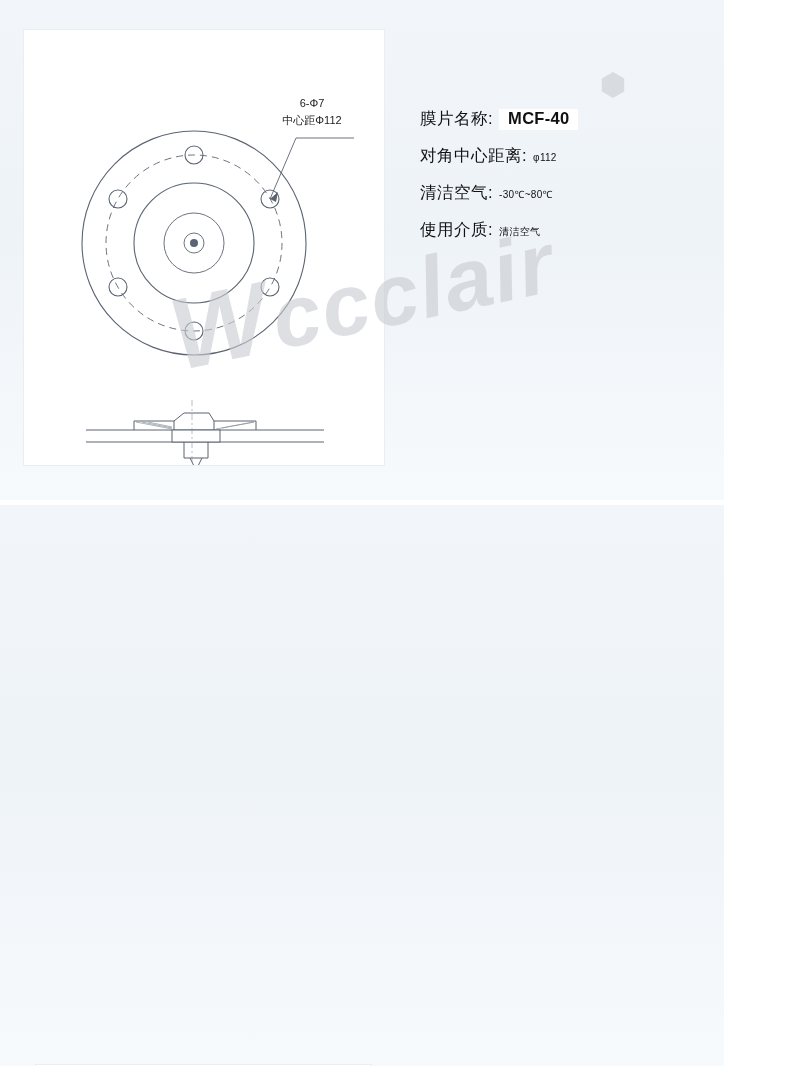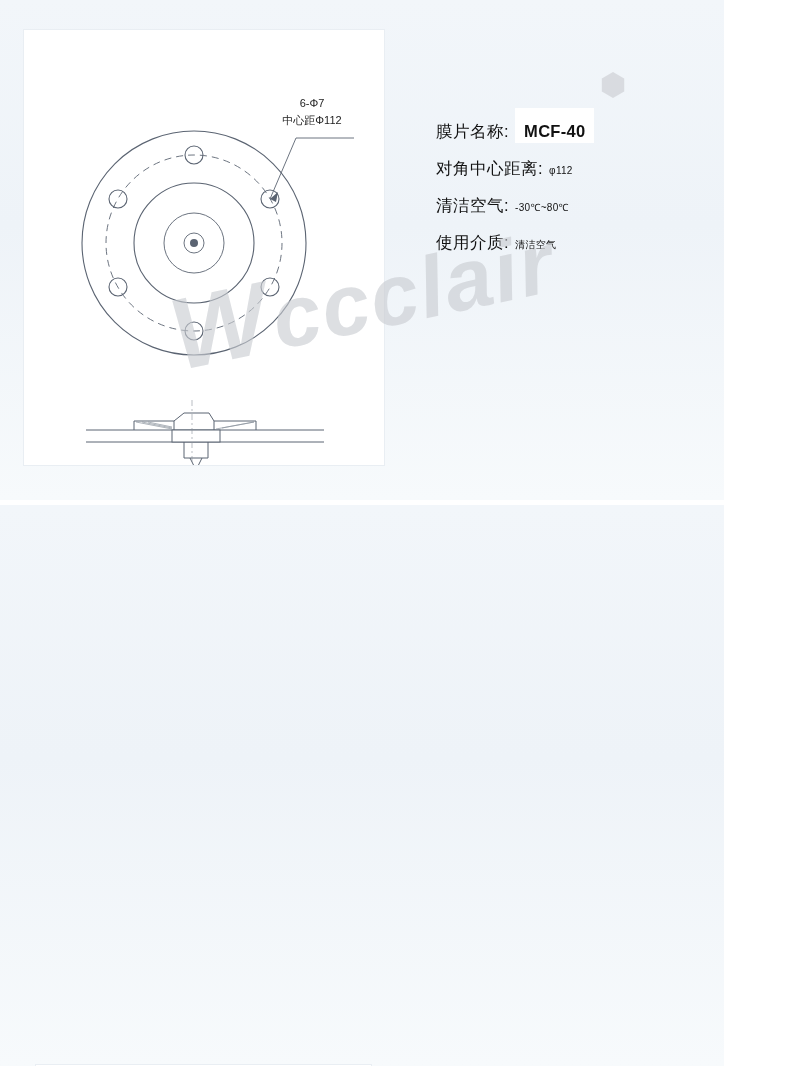--- a/index.html
+++ b/index.html
@@ -49,21 +49,21 @@
   #card-1 { left: 24px; top: 30px;  width: 360px; height: 435px; }
   #card-2 { left: 36px; top: 560px; width: 335px; height: 440px; }
 
   .drawing-card svg { display: block; width: 100%; height: 100%; }
 
   
   .spec {
     position: absolute;
     color: #1a1a1a;
   }
-  #spec-1 { left: 436px; top: 108px; width: 350px; }
+  #spec-1 { left: 420px; top: 108px; width: 350px; }
 
   .spec-row {
     display: flex;
     align-items: baseline;
     margin-bottom: 15px;
     white-space: nowrap;
   }
 
   .spec-label {
     font-size: 16.5px;
@@ -73,21 +73,21 @@
 
   .spec-value {
     font-size: 10px;
     color: #111111;
     margin-left: 6px;
     letter-spacing: 0.3px;
   }
 
   .spec-value.highlight {
     background: #ffffff;
-    padding: 14px 9px 2px 9px;
+    padding: 0 9px 2px 9px;
     font-weight: bold;
     font-size: 16.5px;
   }
 
   
   .wm {
     position: absolute;
     pointer-events: none;
     user-select: none;
     color: #c9ccd1;

